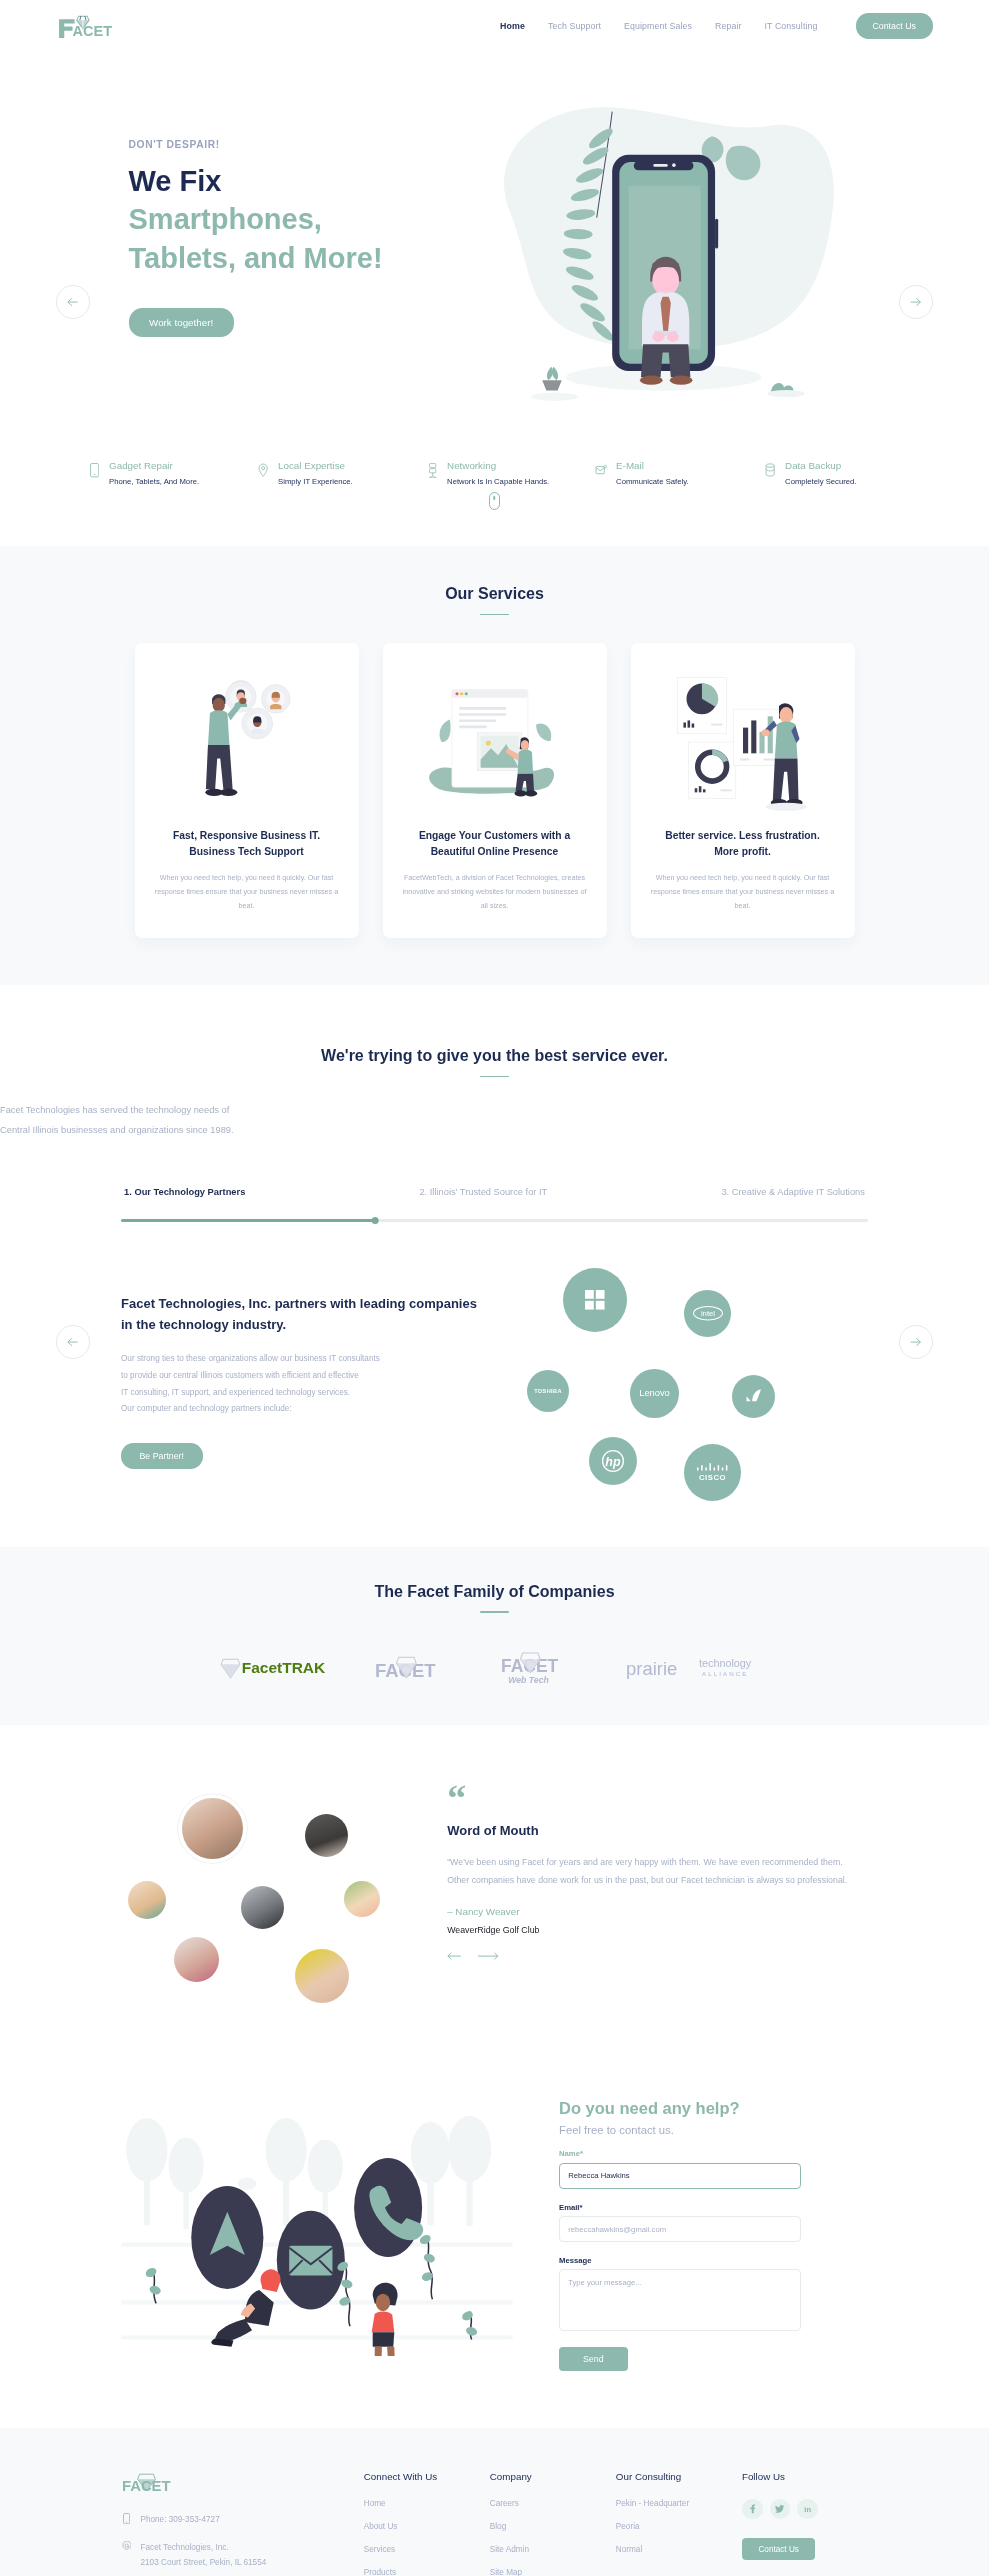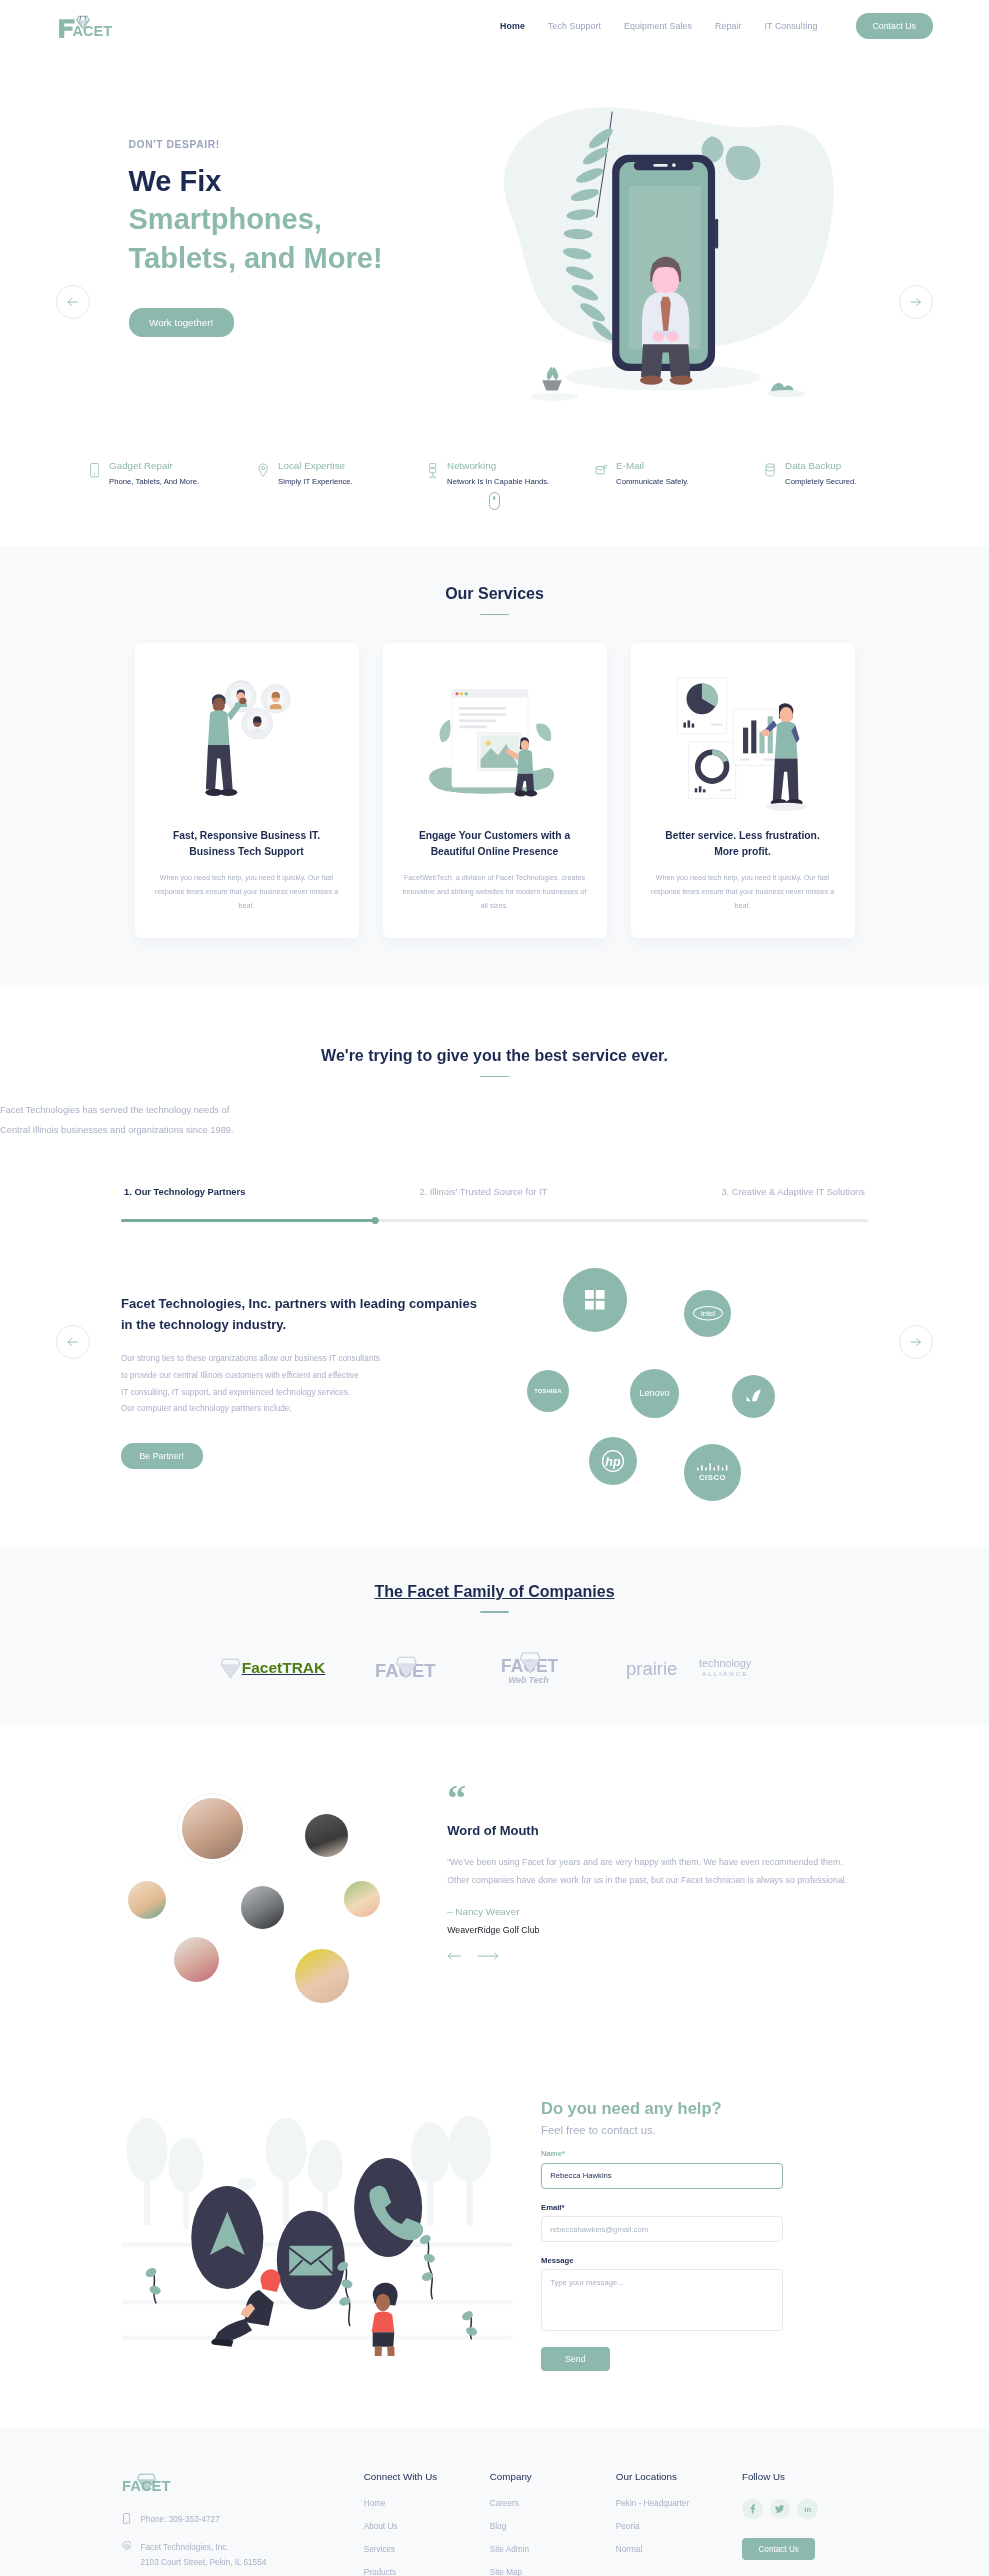--- a/index.html
+++ b/index.html
@@ -106,41 +106,41 @@
   .partners{width:747px;margin:0 auto;display:flex;padding-top:41px;padding-bottom:62px;}
   .partners-copy{width:371px;padding-top:18.5px;}
   .partners-copy h3{font-size:13px;line-height:1.62;font-weight:bold;color:var(--navy-deep);margin-top:12px;}
   .partners-copy p{color:var(--muted2);font-size:8.2px;line-height:2.05;margin-top:15.5px;}
   .btn-partner{margin-top:25px;background:var(--teal);border:none;border-radius:12.4px;color:#fff;padding:7.7px 18.5px;font-size:8.8px;font-family:inherit;cursor:pointer;}
   .logo-cloud{flex:1;position:relative;height:222px;}
   .pc{position:absolute;border-radius:50%;background:var(--teal);display:flex;align-items:center;justify-content:center;color:#fff;}
   .pc span{font-weight:bold;color:#fff;}
 
   
-  .family{background:var(--bg-alt);padding:36px 0 39px;text-decoration:underline;}
+  .family{background:var(--bg-alt);padding:36px 0 39px;}
   .family-logos{display:flex;justify-content:center;align-items:center;gap:49px;margin-top:38px;}
   .fam-logo{color:#b3b9cf;display:flex;align-items:center;}
 
   
   .testi{background:#fff;padding:44px 0 31px;}
   .testi-inner{width:747px;margin:0 auto;display:flex;align-items:flex-start;}
   .avatars{width:319px;height:268px;position:relative;}
   .av{position:absolute;border-radius:50%;overflow:hidden;background:#e8eaf0;}
   .av.ring{box-shadow:0 0 0 4.1px #fff, 0 0 0 4.6px #dfe9e6;}
   .testi-copy{flex:1;padding-top:18.5px;padding-left:7.2px;}
   .quote-mark{font-size:38px;line-height:.6;color:var(--teal);font-family:"Liberation Serif", serif;font-weight:bold;}
   .testi-copy h3{font-size:13px;font-weight:bold;color:var(--navy-deep);margin-top:13.4px;}
   .testi-copy .body{font-size:8.8px;color:var(--muted2);line-height:2.05;margin-top:14.4px;max-width:412px;}
   .testi-copy .who{font-size:9.8px;color:var(--teal);margin-top:17.5px;}
   .testi-copy .org{font-size:8.8px;color:#20242b;margin-top:7.2px;}
   .testi-nav{display:flex;gap:14.4px;margin-top:17.5px;align-items:center;}
 
   
   .contact{background:#fff;padding:20.6px 0 57px;}
-  .contact-inner{width:747px;margin:0 auto;display:flex;align-items:flex-start;gap:28px;}
+  .contact-inner{width:747px;margin:0 auto;display:flex;align-items:flex-start;gap:46px;}
   .contact-art{width:392px;height:268px;position:relative;}
   .contact-form{width:242px;padding-top:10.3px;}
   .contact-form h2{font-size:16.5px;color:var(--teal);font-weight:bold;}
   .contact-form .lead{font-size:11.3px;color:var(--muted2);margin-top:6.2px;}
   .field{margin-top:13.4px;}
   .field label{display:block;font-size:7.7px;font-weight:bold;color:var(--navy-deep);margin-bottom:4.6px;}
   .field.name label{color:var(--teal);}
   .field input,.field textarea{
     width:100%;border:0.5px solid var(--line);border-radius:4.1px;padding:7.7px 8.2px;
     font-size:7.7px;font-family:inherit;color:var(--navy-deep);outline:none;background:#fff;
@@ -800,21 +800,21 @@
       <div class="fcol">
         <h4>Company</h4>
         <a href="#">Careers</a>
         <a href="#">Blog</a>
         <a href="#">Site Admin</a>
         <a href="#">Site Map</a>
 
       </div>
 
       <div class="fcol">
-        <h4>Our Locations</h4>
+        <h4>Our Consulting</h4>
         <a href="#">Pekin - Headquarter</a>
         <a href="#">Peoria</a>
         <a href="#">Normal</a>
       </div>
 
       <div class="fcol">
         <h4>Follow Us</h4>
         <div class="social">
           <div class="soc">
             <svg width="5.2" height="9.3" viewBox="0 0 10 18">

